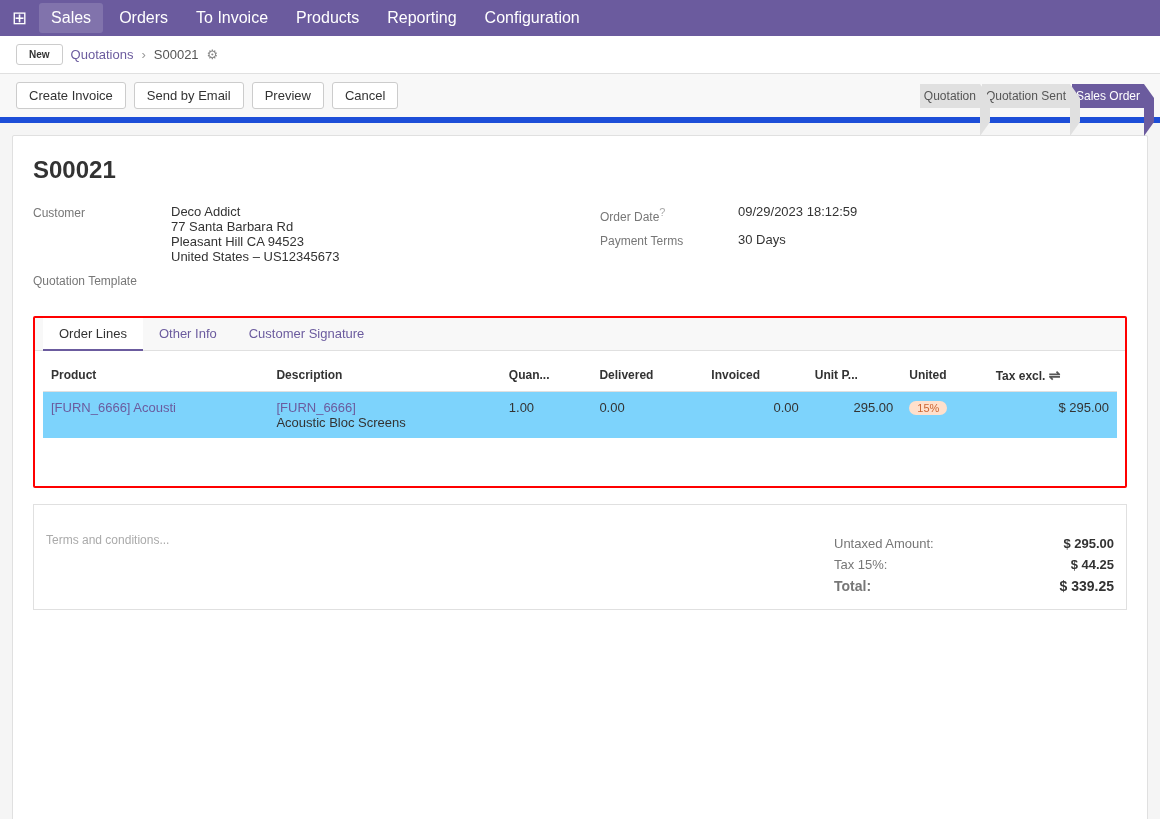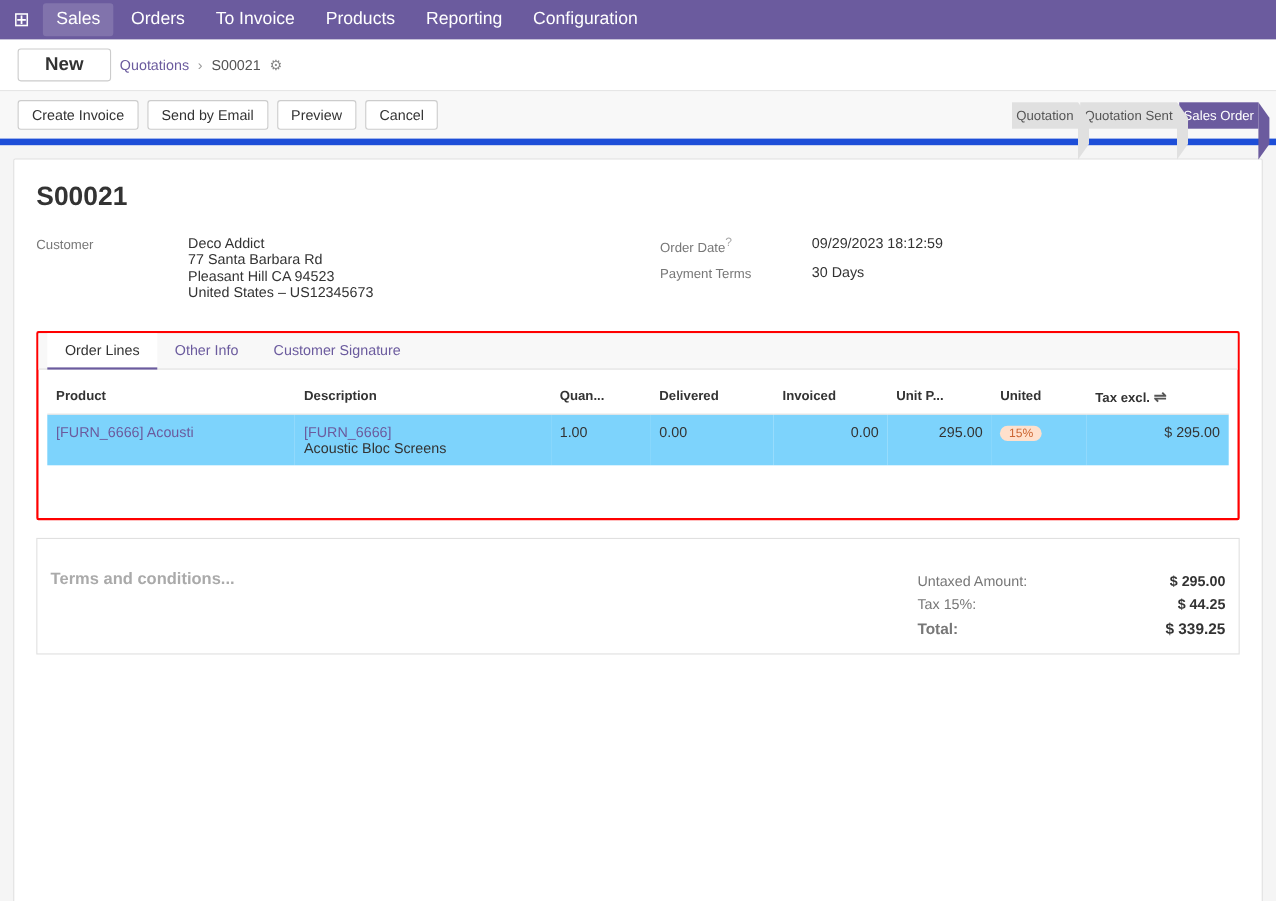--- a/index.html
+++ b/index.html
@@ -39,24 +39,24 @@
       background: white;
       display: flex;
       align-items: center;
       padding: 8px 16px;
       border-bottom: 1px solid #e0e0e0;
       gap: 8px;
     }
     .new-btn {
       background: white;
       border: 1px solid #ccc;
-      padding: 4px 24px;
+      padding: 4px 12px;
       border-radius: 3px;
       cursor: pointer;
-      font-size: 17px;
+      font-size: 10px;
       font-weight: bold;
       color: #333;
     }
     .breadcrumb-text {
       color: #6b5b9e;
       font-size: 13px;
       cursor: pointer;
     }
     .breadcrumb-separator {
       color: #999;
@@ -359,20 +359,24 @@
       <div class="field-row">
         <span class="field-label">Customer</span>
         <div class="field-value">
           <div class="link">Deco Addict</div>
           <div class="address">
             <div>77 Santa Barbara Rd</div>
             <div>Pleasant Hill CA 94523</div>
             <div class="link">United States – US12345673</div>
           </div>
         </div>
+      </div>
+      <div class="field-row">
+        <span class="field-label">Quotation Template</span>
+        <span class="field-value"></span>
       </div>
     </div>
 
     <div class="form-right">
       <div class="field-row">
         <span class="field-label">
           <span>Order Date</span><sup class="question-mark">?</sup>
         </span>
         <span class="field-value">09/29/2023 18:12:59</span>
       </div>
@@ -426,21 +430,21 @@
           <tr>
             <td colspan="8" style="height: 40px;"></td>
           </tr>
         </tbody>
       </table>
     </div>
   </div>
 
   <div style="border: 1px solid #e0e0e0; margin-bottom: 16px; padding: 12px;">
     <div class="bottom-row">
-      <div class="terms-section" style="flex:1; border:none; margin:0; padding:0; color:#aaa; font-size:15px;font-weight:bold;">Terms and conditions...</div>
+      <div class="terms-section" style="flex:1; border:none; margin:0; padding:0; color:#aaa; font-size:12px;">Terms and conditions...</div>
       <div class="totals-table">
         <div class="total-row">
           <span class="total-label">Untaxed Amount:</span>
           <span class="total-value">$ 295.00</span>
         </div>
         <div class="total-row">
           <span class="total-label">Tax 15%:</span>
           <span class="total-value">$ 44.25</span>
         </div>
         <div class="total-row grand-total">

